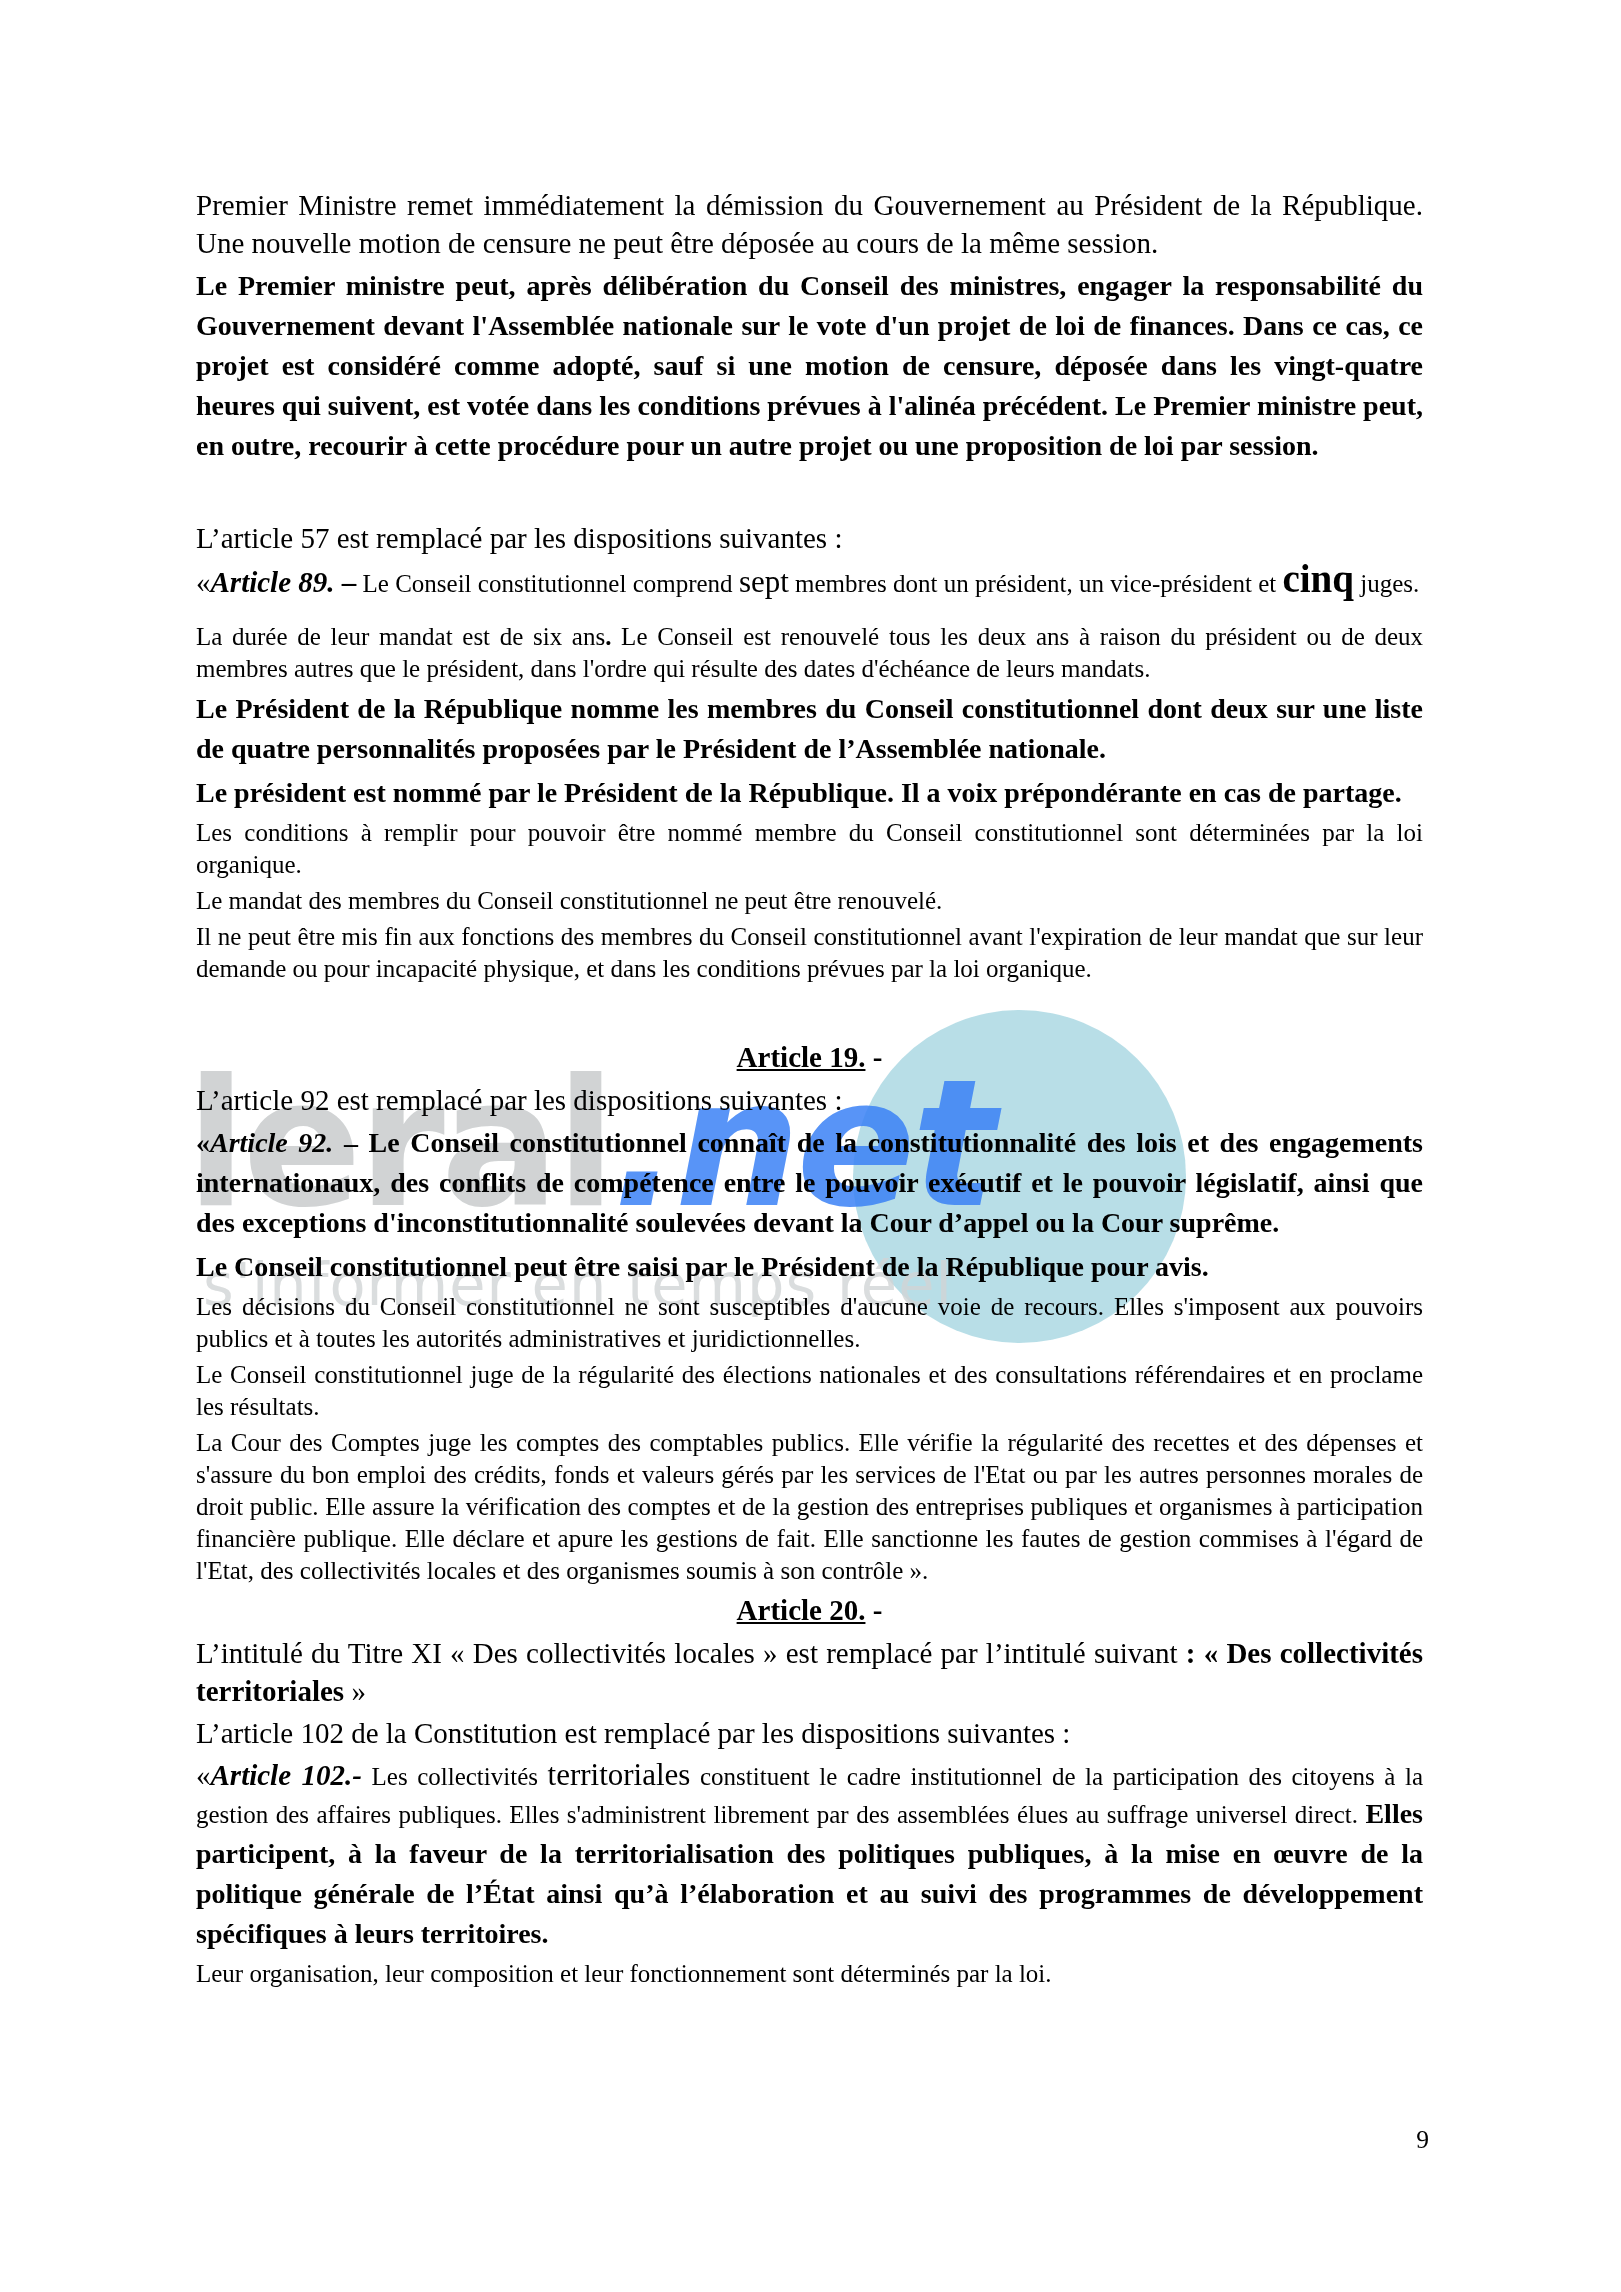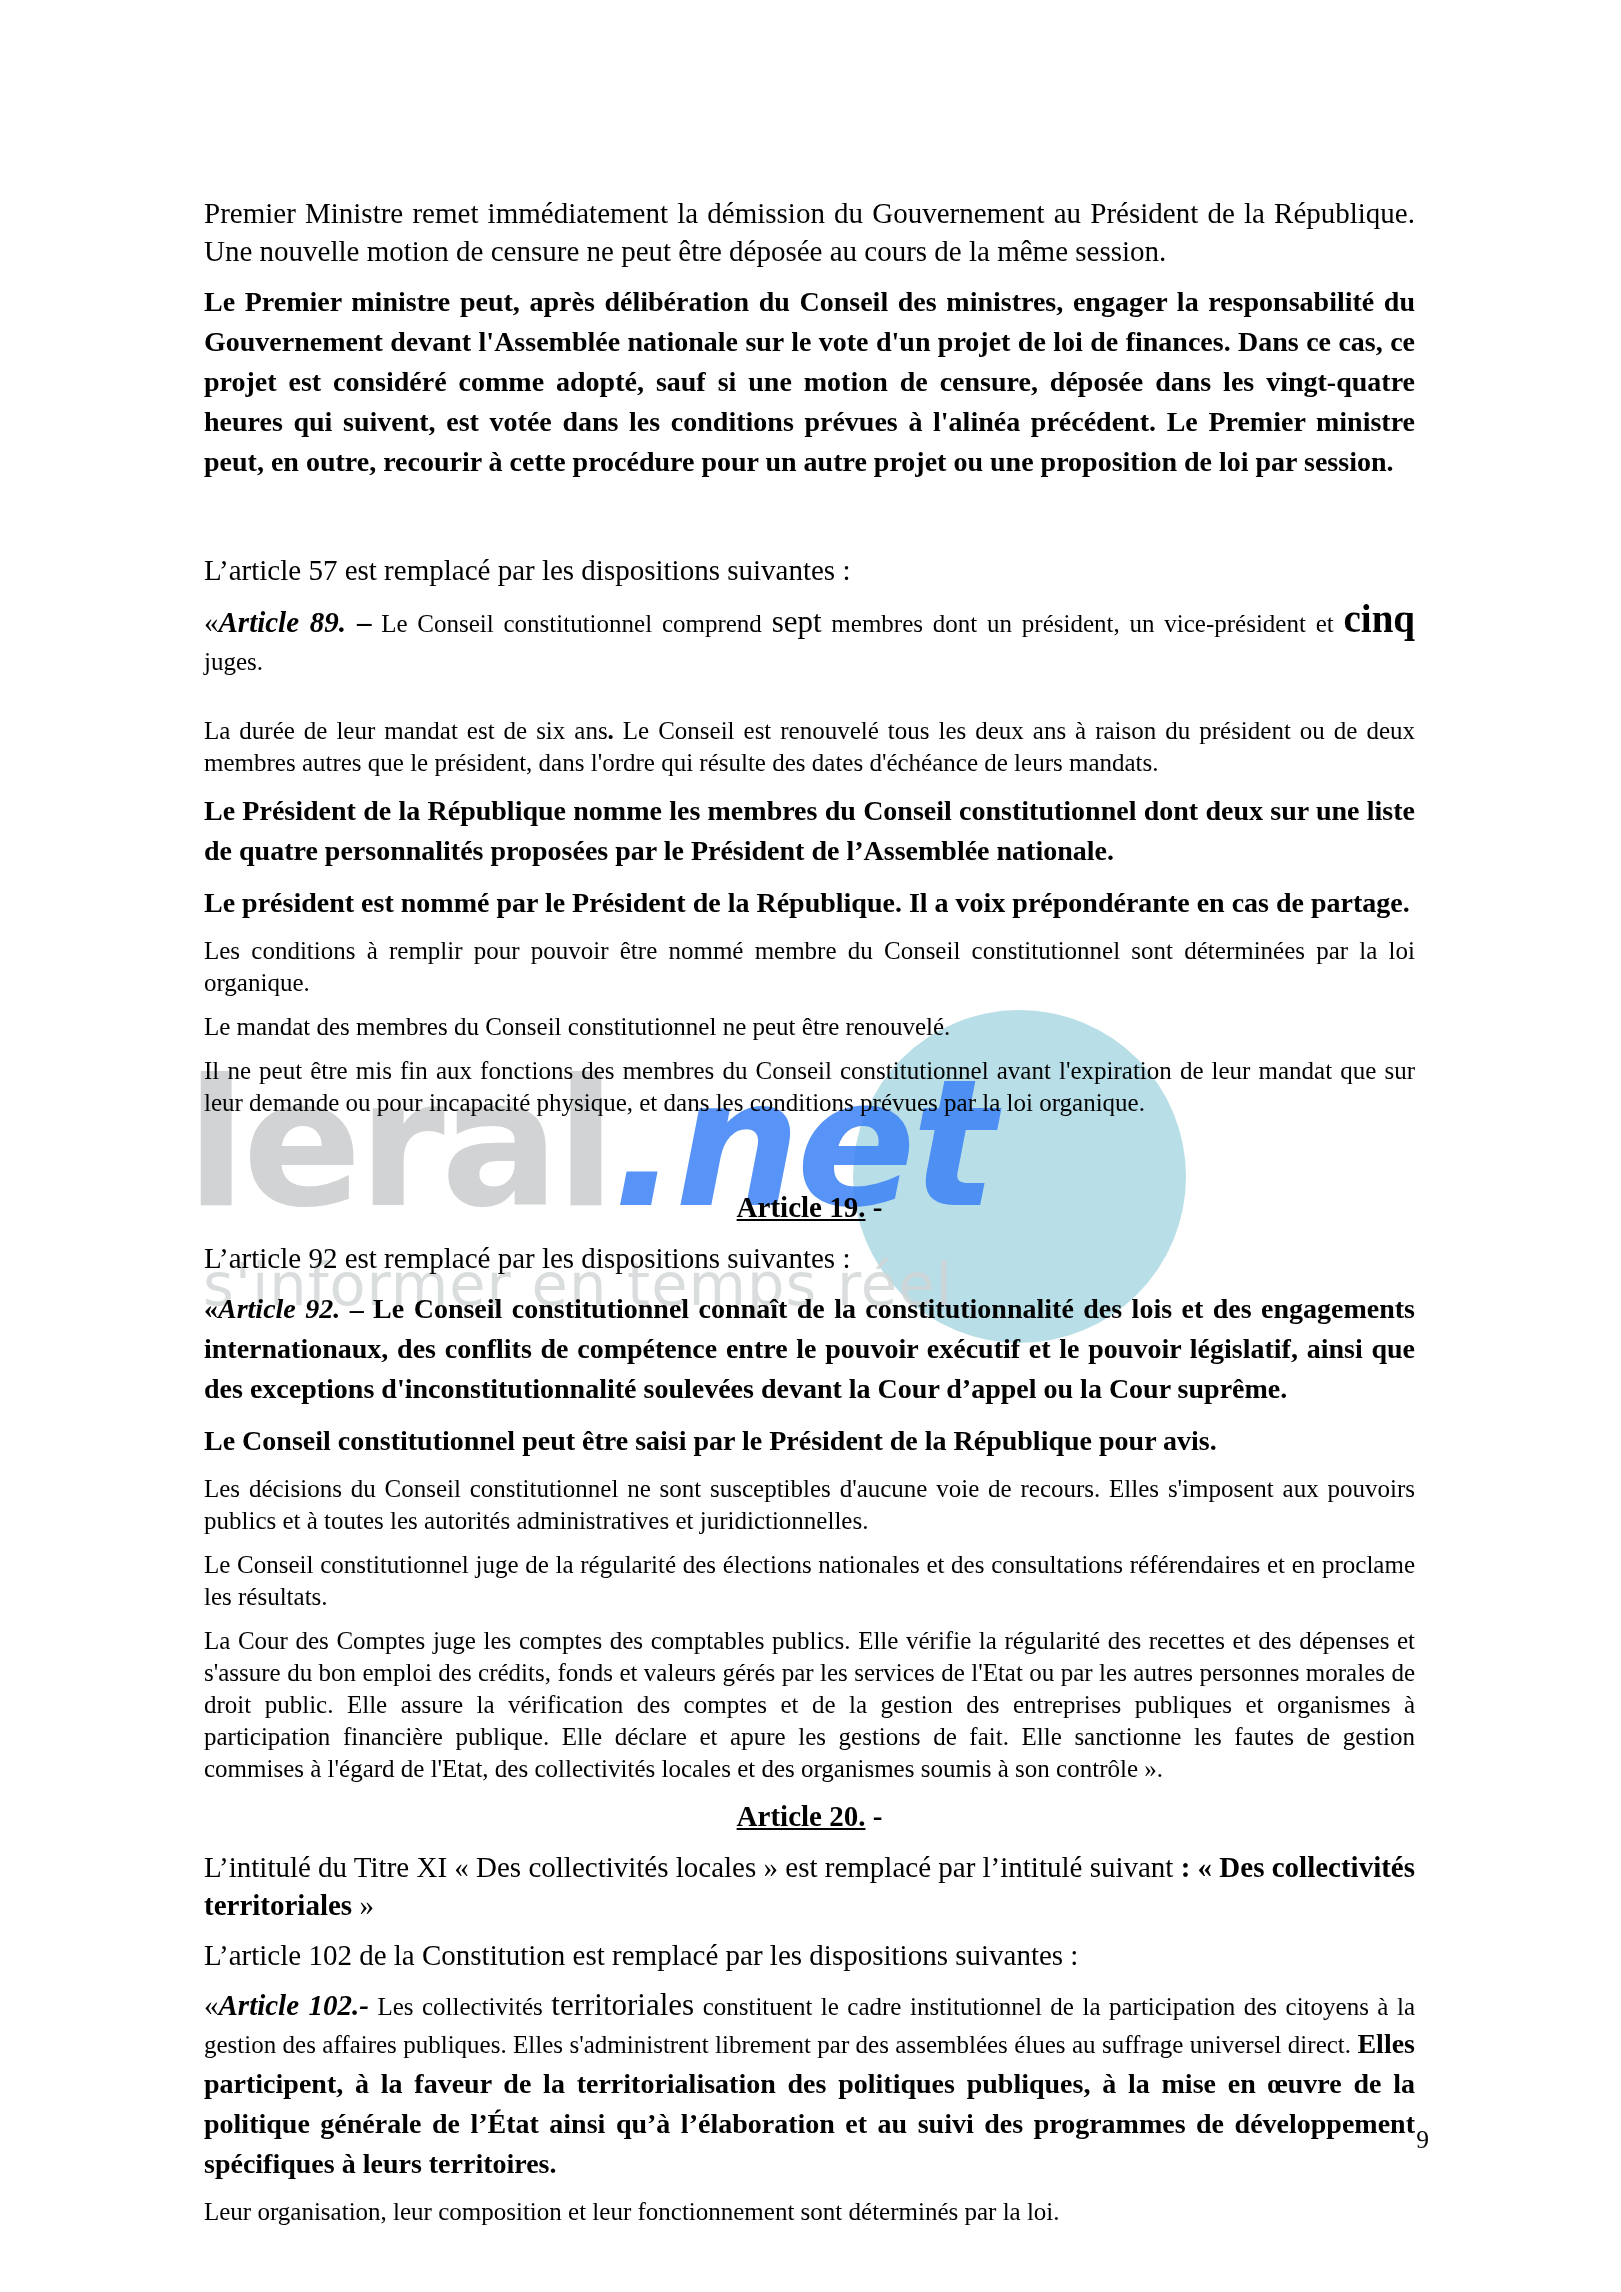--- a/index.html
+++ b/index.html
@@ -68,21 +68,21 @@
   
   .content {
     position: absolute;
     left: 192px;
     top: 182px;
     width: 1235px;
     z-index: 2;
   }
 
   p {
-    margin: 12px;
+    margin: 4px;
     text-align: justify;
     text-justify: inter-word;
   }
 
   
   .small {
     font-size: 25px;
     line-height: 32px;
   }
   

